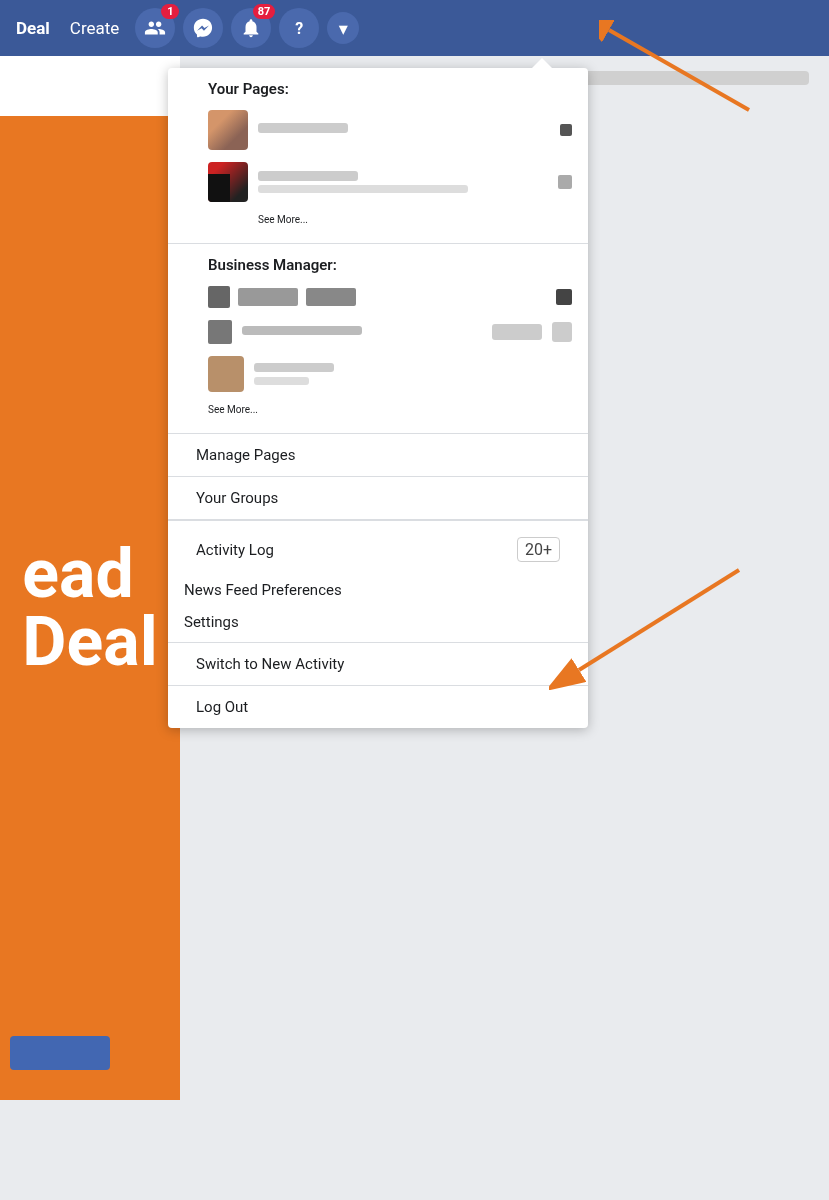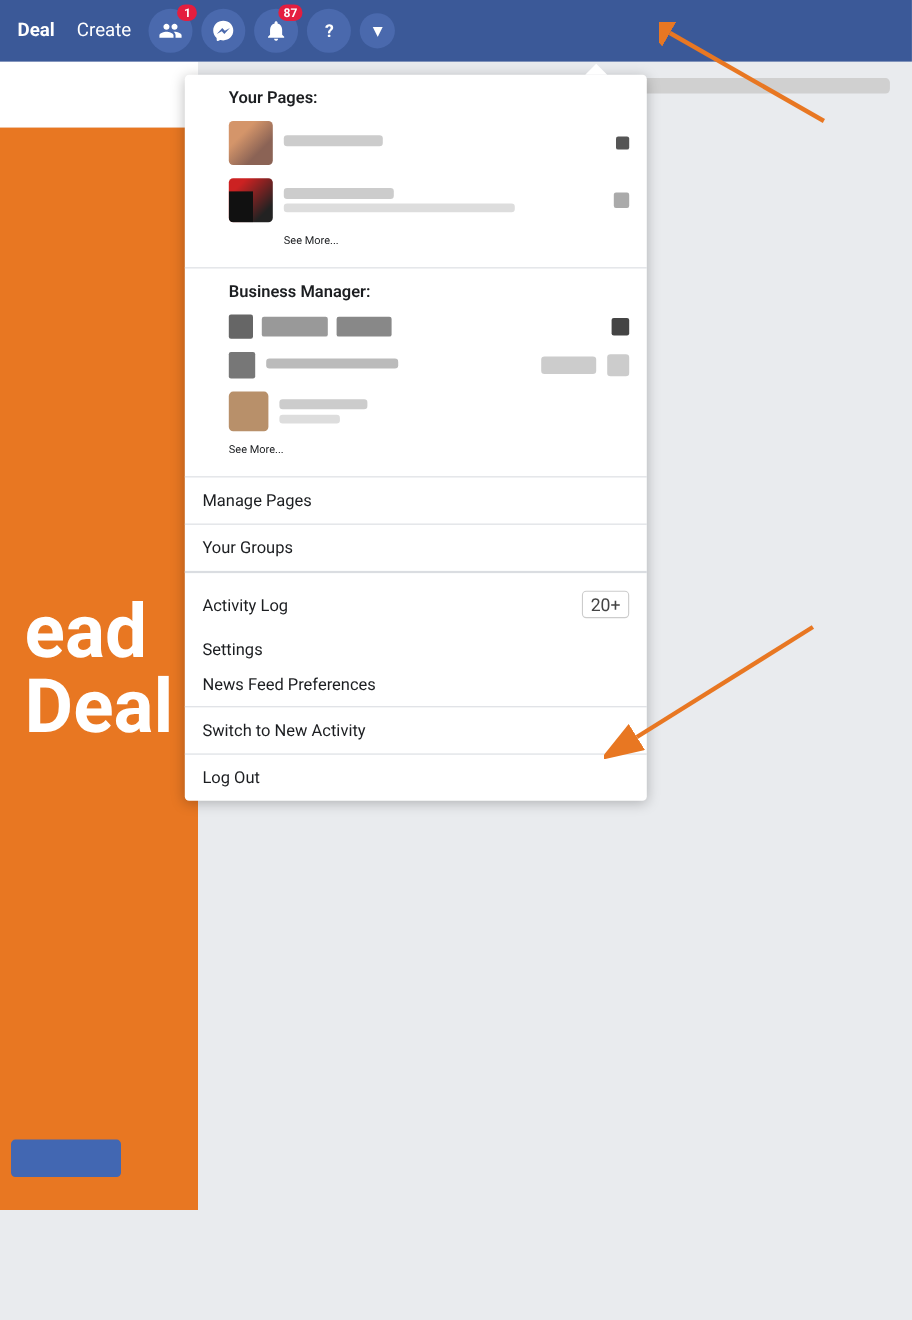--- a/index.html
+++ b/index.html
@@ -212,21 +212,21 @@
     }
     .divider {
       height: 1px;
       background: #dadde1;
       margin: 0;
     }
     .menu-item {
       display: flex;
       align-items: center;
       justify-content: space-between;
-      padding: 12px 16px;
+      padding: 12px 28px;
       font-size: 15px;
       color: #1c1e21;
       cursor: pointer;
       text-align: right;
     }
     .menu-item-badge {
       background: white;
       border: 1px solid #ccc;
       border-radius: 4px;
       padding: 2px 7px;
@@ -439,22 +439,22 @@
   <div class="divider"></div>
 
 
   <div class="divider"></div>
 
   <div class="menu-group">
     <div class="menu-item">
       <span>Activity Log</span>
       <span class="menu-item-badge">20+</span>
     </div>
+    <div class="menu-group-item">News Feed Preferences</div>
     <div class="menu-group-item">Settings</div>
-    <div class="menu-group-item">News Feed Preferences</div>
   </div>
 
   <div class="divider"></div>
 
   <div class="menu-item">
     <span>Switch to New Activity</span>
   </div>
 
   <div class="divider"></div>
 

